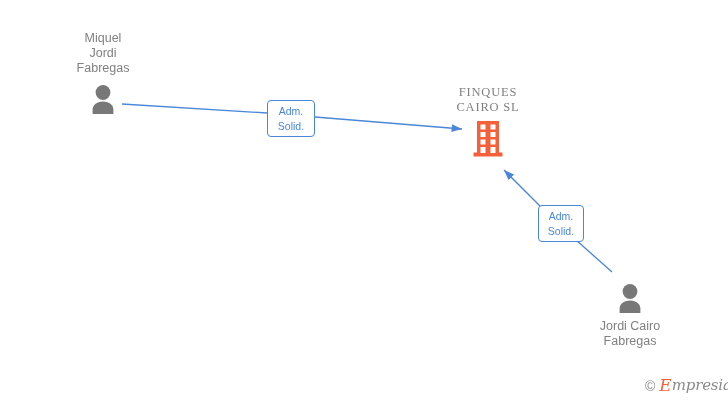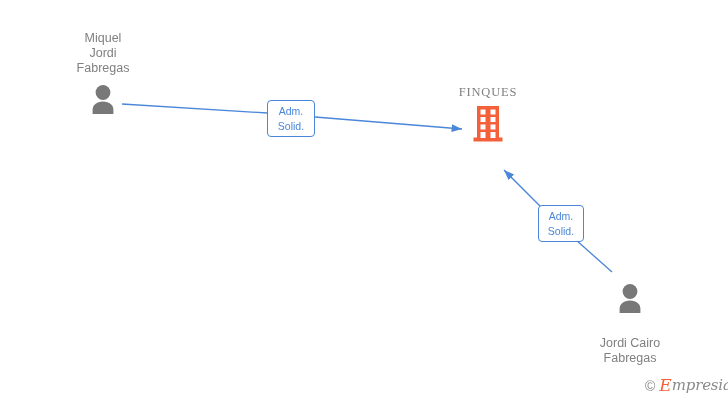--- a/index.html
+++ b/index.html
@@ -65,21 +65,21 @@
   }
   #node-company .building-icon {
     margin-top: 6px;
   }
   #node-jordi {
     left: 570px;
     top: 283px;
     width: 120px;
   }
   #node-jordi .person-label {
-    margin-top: 23px;
+    margin-top: 6px;
   }
 
   
   .edge-label {
     position: absolute;
     box-sizing: border-box;
     background: #ffffff;
     border: 1px solid #4A87D8;
     border-radius: 4px;
     color: #4A87D8;
@@ -165,20 +165,21 @@
     </div>
     <svg class="avatar-icon" width="34" height="30" viewBox="0 0 34 30" xmlns="http://www.w3.org/2000/svg">
       <circle cx="17" cy="8.5" r="7.4" fill="#787878"></circle>
       <path d="M17 17.4c-6.6 0-10.4 3.6-10.4 8.4V30h20.8v-4.2c0-4.8-3.8-8.4-10.4-8.4z" fill="#787878"></path>
     </svg>
   </div>
 
   <div class="node" id="node-company">
     <div class="company-label">
       <div>FINQUES</div>
+      <div>CAIRO  SL</div>
     </div>
     <svg class="building-icon" width="32" height="36" viewBox="0 0 32 36" xmlns="http://www.w3.org/2000/svg">
       <rect x="5" y="0" width="22" height="32" fill="#F4603A"></rect>
       <rect x="1.5" y="31.5" width="29" height="4" fill="#F4603A"></rect>
       <rect x="8.5" y="3.5" width="5" height="5" fill="#ffffff"></rect>
       <rect x="18.5" y="3.5" width="5" height="5" fill="#ffffff"></rect>
       <rect x="8.5" y="11" width="5" height="5" fill="#ffffff"></rect>
       <rect x="18.5" y="11" width="5" height="5" fill="#ffffff"></rect>
       <rect x="8.5" y="18.5" width="5" height="5" fill="#ffffff"></rect>
       <rect x="18.5" y="18.5" width="5" height="5" fill="#ffffff"></rect>

